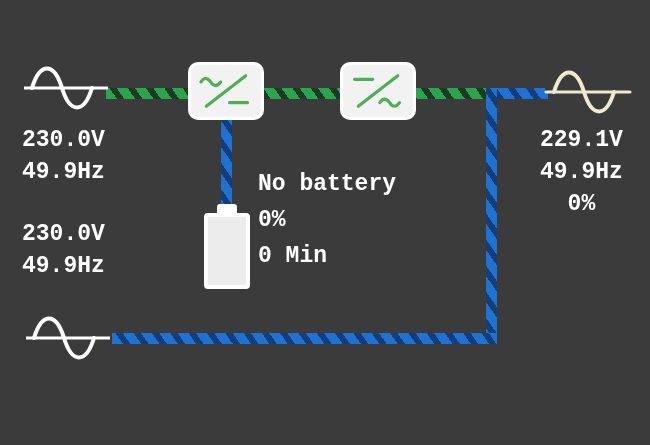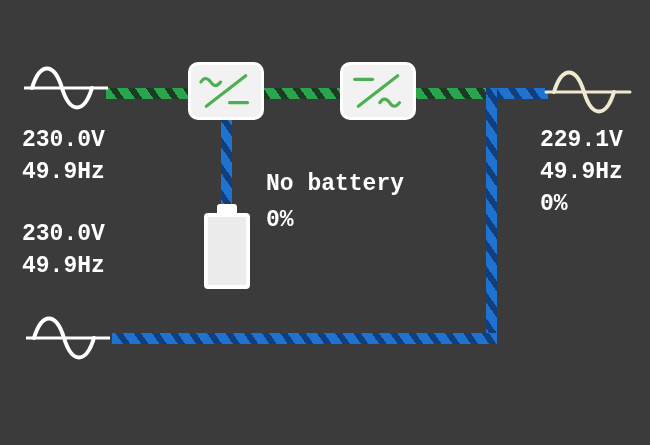--- a/index.html
+++ b/index.html
@@ -49,21 +49,21 @@
   .wave svg{display:block;}
   .wave-white{color:#ffffff;}
   .wave-cream{color:var(--output-wave,#efe9cf);}
   
   .metrics{
     position:absolute;z-index:3;
     color:var(--text,#ffffff);
     font-size:23px;font-weight:600;
     line-height:32px;white-space:nowrap;
   }
-  .metrics.battery-text{line-height:36px;font-weight:600;margin-left:8px;}
+  .metrics.battery-text{line-height:36px;font-weight:600;}
 </style>
 </head>
 <body>
 
 <div class="stage">
 
   <div class="line line-green" style="left:106px;top:88px;width:386px;height:11px;"></div>
   <div class="line line-blue" style="left:486px;top:88px;width:62px;height:11px;"></div>
   <div class="line line-blue" style="left:486px;top:88px;width:11px;height:256px;"></div>
   <div class="line line-blue" style="left:112px;top:333px;width:385px;height:11px;"></div>
@@ -125,21 +125,22 @@
   </div>
 
   <div class="metrics" style="left:22px;top:218px;">
     <div>230.0V</div>
     <div>49.9Hz</div>
   </div>
 
   <div class="metrics battery-text" style="left:258px;top:166px;">
     <div>No battery</div>
     <div>0%</div>
+    <div>0 Min</div>
   </div>
 
-  <div class="metrics" style="left:540px;top:124px;">
+  <div class="metrics" style="left:540px;top:124px;text-align:center;">
     <div>229.1V</div>
     <div>49.9Hz</div>
     <div>0%</div>
   </div>
 
 </div>
 
 </body></html>

